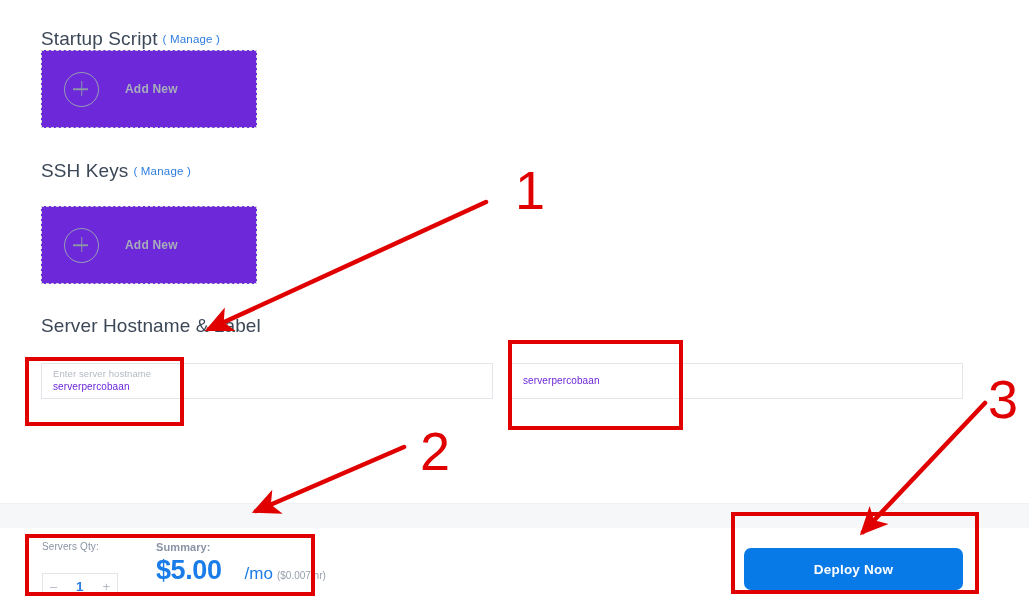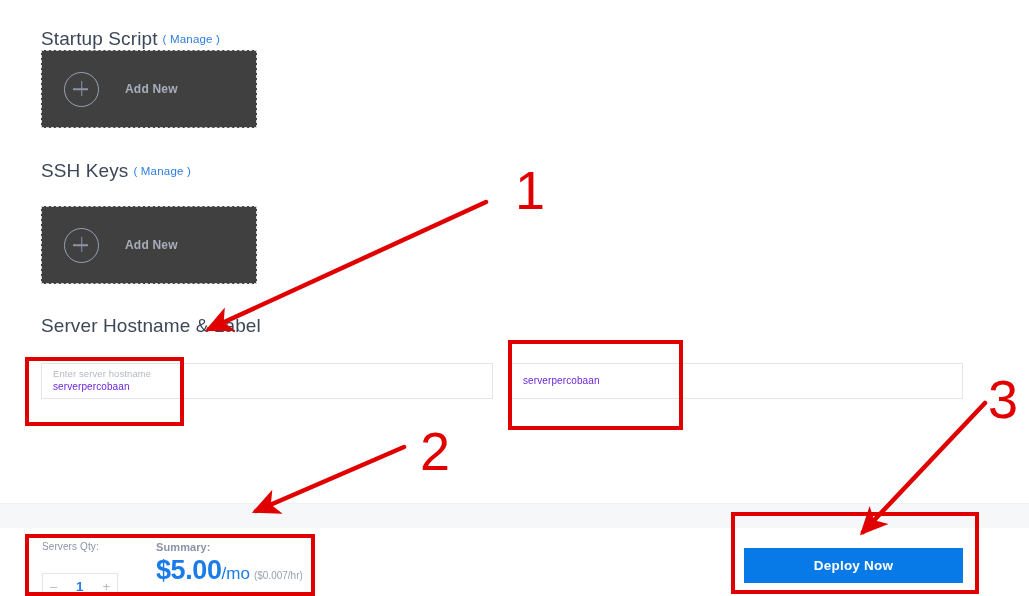--- a/index.html
+++ b/index.html
@@ -38,21 +38,21 @@
 
   
   .addnew-card {
     position: absolute;
     width: 216px;
     height: 78px;
     border: 1px dashed #d2d6dd;
     box-sizing: border-box;
     display: flex;
     align-items: center;
-    background: #404040;
+    background: #6d28d9;
     text-align: right;
   }
   .plus-circle {
     width: 33px;
     height: 33px;
     border-radius: 50%;
     border: 1px solid #97a0b3;
     margin-left: 22px;
     position: relative;
     flex: none;
@@ -165,38 +165,38 @@
   .summary-caption {
     font-size: 11px;
     color: #8a94a6;
     letter-spacing: 0.1px;
     display: block;
     margin-bottom: 2px;
     font-weight: bold;
   }
   .price-row { display: flex; align-items: baseline; color: #1a7ce8; }
   .price-main { font-size: 27px; font-weight: bold; letter-spacing: -0.4px; }
-  .price-per { font-size: 17px; font-weight: 400; }
+  .price-per { font-size: 17px; font-weight: 400; margin-left: 23px; }
   .price-hr { font-size: 10px; color: #98a0ae; margin-left: 4px; }
 
   .deploy-btn {
     position: absolute;
     left: 744px;
     top: 548px;
     width: 219px;
-    height: 35px;
+    height: 42px;
     background: #077ae8;
     color: #ffffff;
     font-size: 13.5px;
     font-weight: bold;
     display: flex;
     align-items: center;
     justify-content: center;
     border: none;
-    border-radius: 0;
+    border-radius: 7px;
     letter-spacing: 0.2px;
     font-family: "Liberation Sans", sans-serif;
     cursor: pointer;
   }
 
   
   .annot-layer {
     position: absolute;
     inset: 0;
     pointer-events: none;

